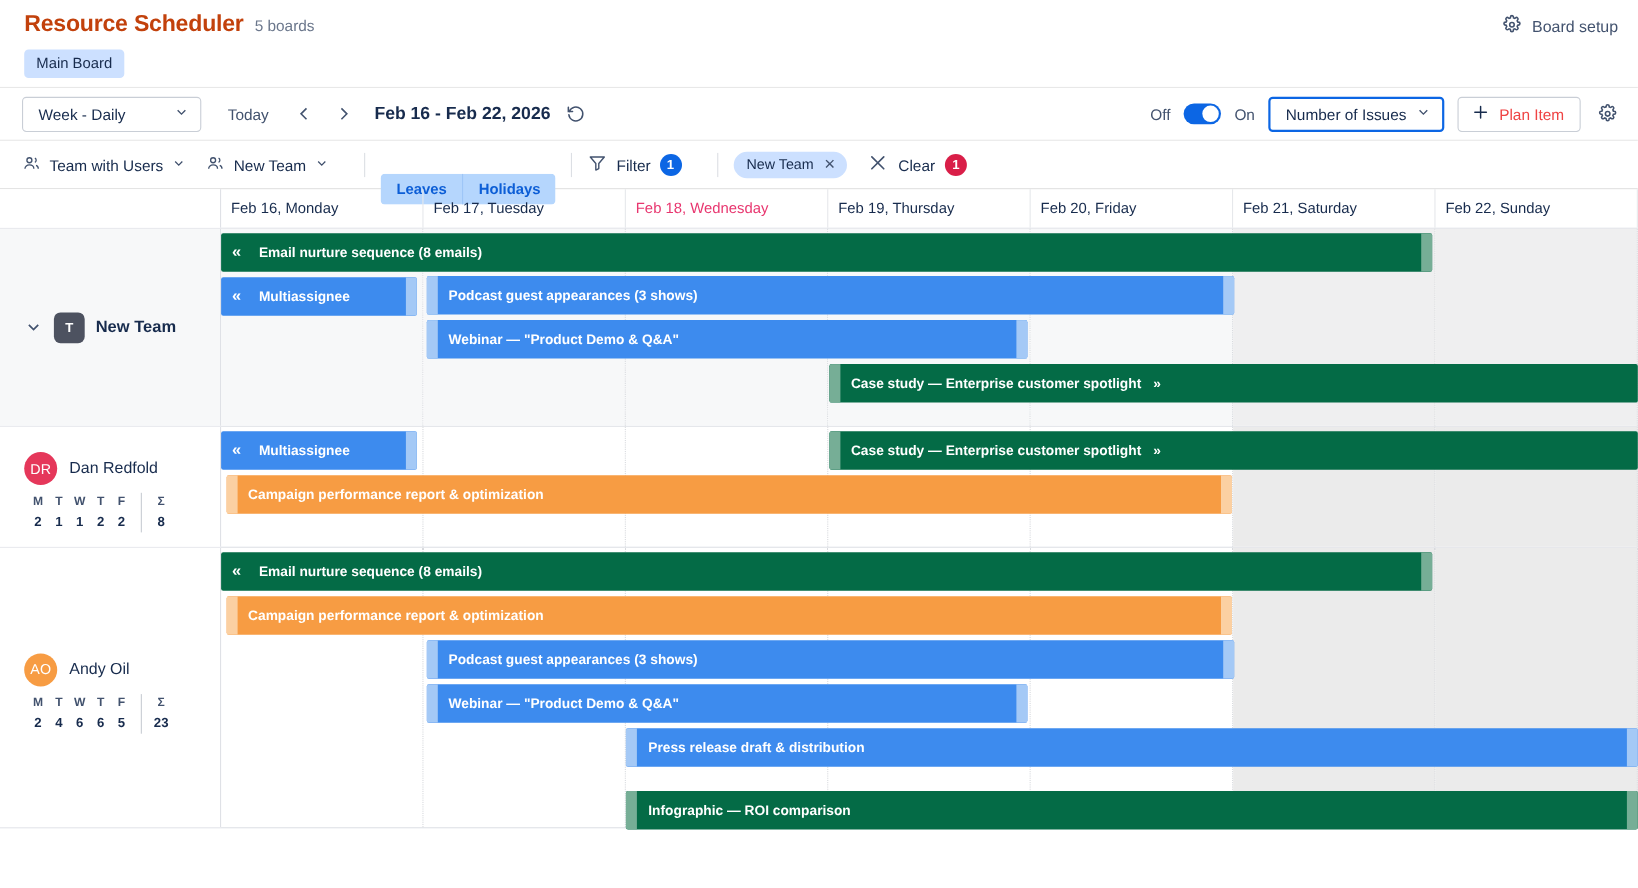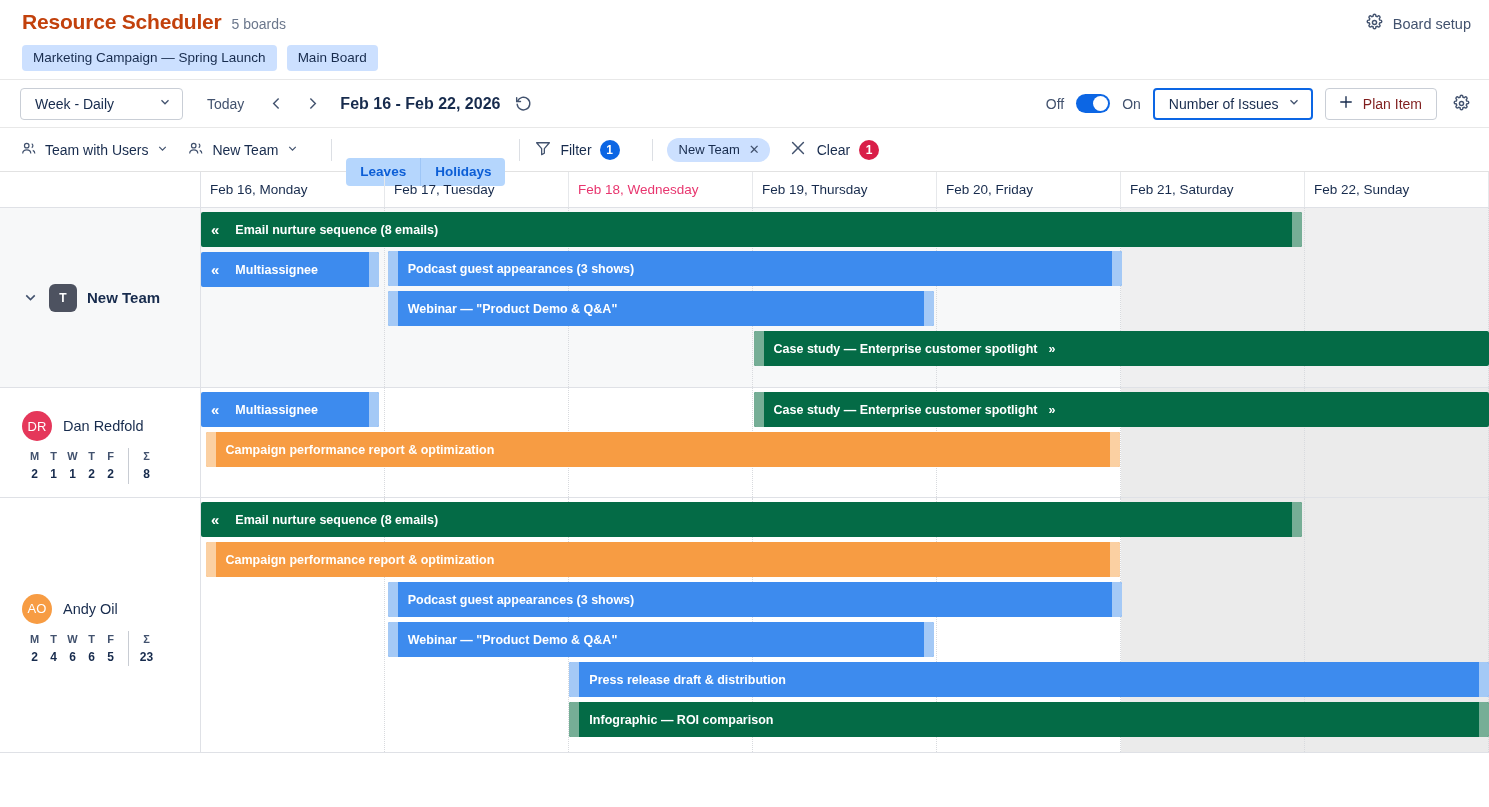--- a/index.html
+++ b/index.html
@@ -64,21 +64,21 @@
     width:34px; height:19px; border-radius:10px; background:#0c66e4;
     position:relative; cursor:pointer;
   }
   .toggle .knob {
     position:absolute; top:2px; right:2px; width:15px; height:15px;
     border-radius:50%; background:#fff;
   }
   .plan-btn {
     height:32px; border:1px solid #c9ced6; border-radius:4px; background:#fff;
     display:flex; align-items:center; gap:8px; padding:0 14px 0 11px;
-    font-size:14px; color:#7f1d1d; cursor:pointer;
+    font-size:14px; color:#ef4444; cursor:pointer;
   }
   .gear-btn { display:flex; align-items:center; justify-content:center; width:24px; cursor:pointer; color:#42526e;}
 
   
   .filterbar {
     height:44px; display:flex; align-items:center;
     padding:0 20px; border-bottom:1px solid #e2e2e2; gap:0;
   }
   .fb-item {
     display:flex; align-items:center; gap:8px;
@@ -186,21 +186,20 @@
 </style>
 </head>
 <body>
 
 <div class="app-header">
   <div class="title-row">
     <span class="app-title">Resource Scheduler</span>
     <span class="board-count">5 boards</span>
   </div>
   <div class="board-chips">
-    <span class="board-chip">Marketing Campaign — Spring Launch</span>
     <span class="board-chip">Main Board</span>
   </div>
   <div class="board-setup">
     <span>
       <svg width="19" height="19" viewBox="0 0 24 24" fill="none" stroke="#42526e" stroke-width="1.8">
         <path d="M10.3 3.2a1.6 1.6 0 0 1 3.4 0l.1.9 1.5.6.8-.5a1.6 1.6 0 0 1 2.4 2.4l-.5.8.6 1.5.9.1a1.6 1.6 0 0 1 0 3.4l-.9.1-.6 1.5.5.8a1.6 1.6 0 0 1-2.4 2.4l-.8-.5-1.5.6-.1.9a1.6 1.6 0 0 1-3.4 0l-.1-.9-1.5-.6-.8.5a1.6 1.6 0 0 1-2.4-2.4l.5-.8-.6-1.5-.9-.1a1.6 1.6 0 0 1 0-3.4l.9-.1.6-1.5-.5-.8A1.6 1.6 0 0 1 7.9 4.2l.8.5 1.5-.6z"></path>
         <circle cx="12" cy="12" r="2.6"></circle>
       </svg>
     </span>
     <span>Board setup</span>
@@ -482,21 +481,21 @@
           <div class="bar blue" style="left: 14.5%; width: 42.4%; top: 124px;">
             <span class="handle"></span>
             <span class="lbl">Webinar — "Product Demo &amp; Q&amp;A"</span>
             <span class="handle r"></span>
           </div>
           <div class="bar blue" style="left: 28.6%; width: 71.4%; top: 164px;">
             <span class="handle"></span>
             <span class="lbl">Press release draft &amp; distribution</span>
             <span class="handle r"></span>
           </div>
-          <div class="bar green" style="left: 28.6%; width: 71.4%; top: 204px; justify-content: center;">
+          <div class="bar green" style="left: 28.6%; width: 71.4%; top: 221px; justify-content: center;">
             <span class="handle"></span>
             <span class="lbl">Infographic — ROI comparison</span>
             <span class="handle r"></span>
           </div>
         </div>
       </div>
     </div>
 </div>
 
 </body></html>

